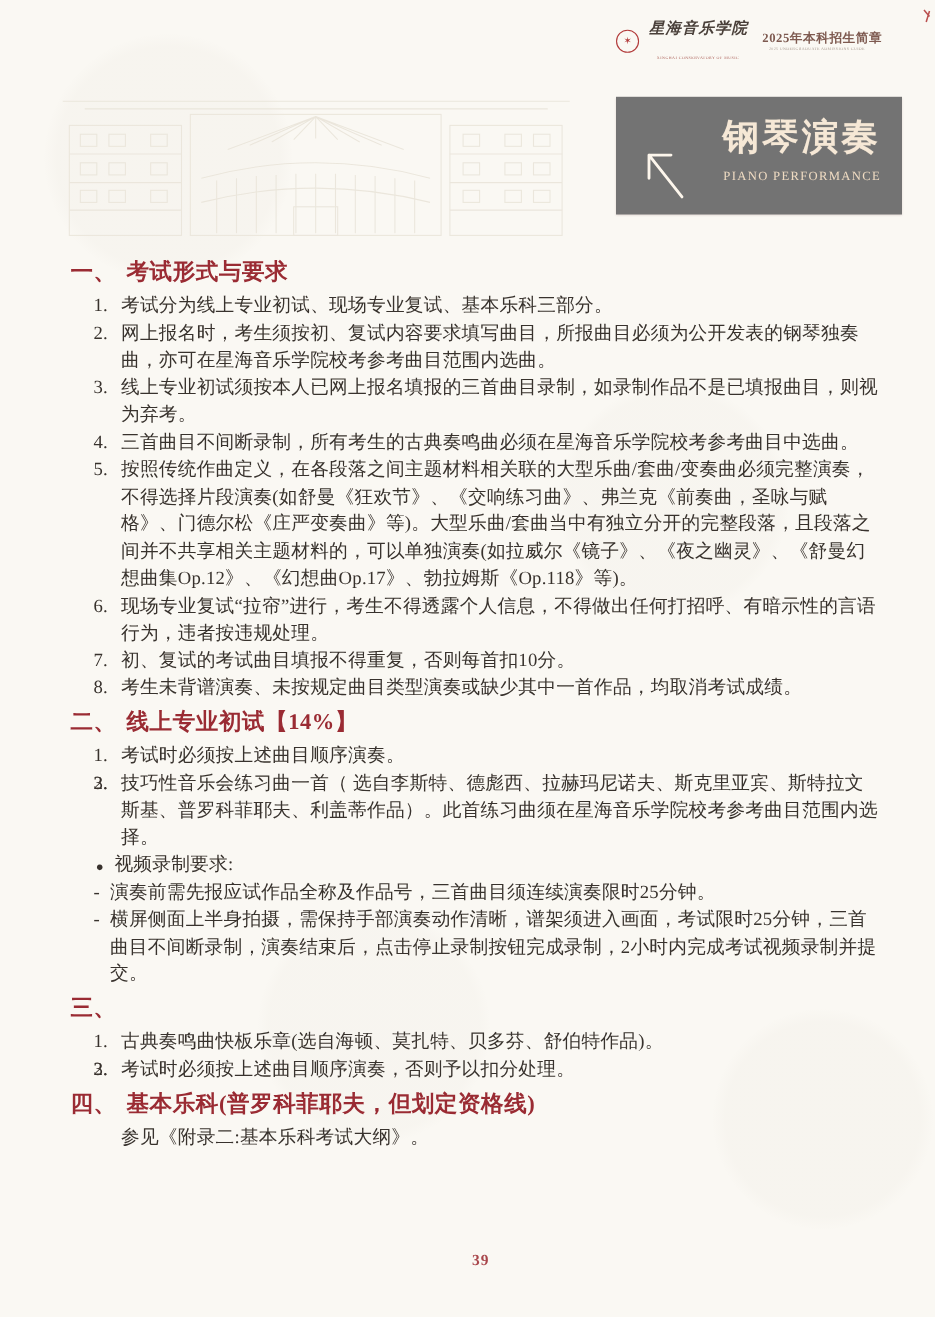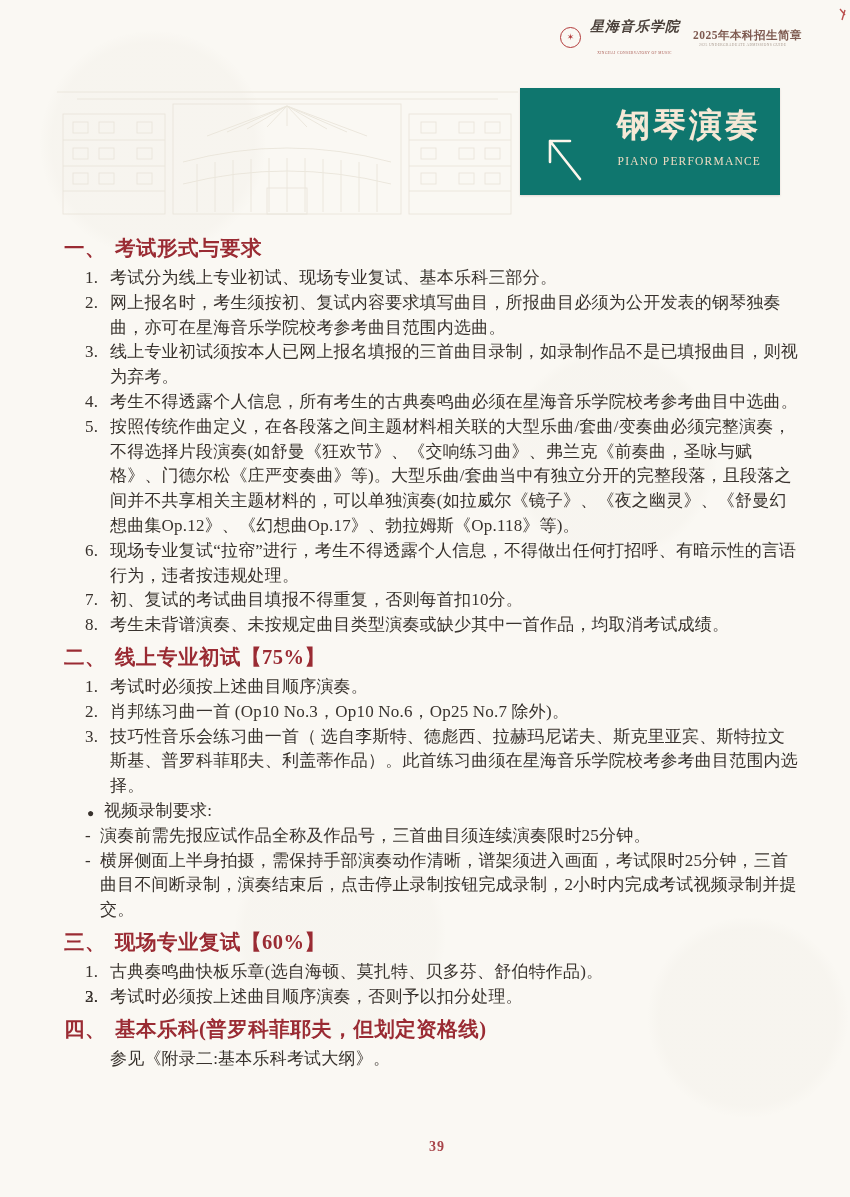--- a/index.html
+++ b/index.html
@@ -58,22 +58,22 @@
     position:absolute; left:55px; top:82px; width:465px; height:138px;
     opacity:0.85; pointer-events:none;
   }
   .watermark svg { width:100%; height:100%; }
   .watermark path, .watermark rect, .watermark line {
     stroke:#e9e4d9; fill:none; stroke-width:1;
   }
 
   
   .banner {
-    position:absolute; left:520px; top:88px; width:260px; height:107px;
-    background:#0f766e;
+    position:absolute; left:560px; top:88px; width:260px; height:107px;
+    background:#737373;
     box-shadow:0 1px 2px rgba(90,30,30,0.15);
   }
   .banner-title {
     position:absolute; top:15px; right:19px;
     font-size:33px; font-weight:bold; color:#f6e8d6;
     letter-spacing:3px; line-height:44px;
     text-shadow:0 0 1px rgba(255,240,220,0.4);
   }
   .banner-subtitle {
     position:absolute; top:67px; right:19px;
@@ -184,44 +184,43 @@
 <div class="content">
 
   <div class="section">
     <div class="sec-head">
       <span class="sec-num">一、</span>
       <span class="sec-title">考试形式与要求</span>
     </div>
     <div class="item"><span class="marker">1.</span><span>考试分为线上专业初试、现场专业复试、基本乐科三部分。</span></div>
     <div class="item"><span class="marker">2.</span><span>网上报名时，考生须按初、复试内容要求填写曲目，所报曲目必须为公开发表的钢琴独奏曲，亦可在星海音乐学院校考参考曲目范围内选曲。</span></div>
     <div class="item"><span class="marker">3.</span><span>线上专业初试须按本人已网上报名填报的三首曲目录制，如录制作品不是已填报曲目，则视为弃考。</span></div>
-    <div class="item"><span class="marker">4.</span><span>考生不得透露个人信息，所有考生的古典奏鸣曲必须在星海音乐学院校考参考曲目中选曲。</span></div>
+    <div class="item"><span class="marker">4.</span><span>三首曲目不间断录制，所有考生的古典奏鸣曲必须在星海音乐学院校考参考曲目中选曲。</span></div>
     <div class="item"><span class="marker">5.</span><span>按照传统作曲定义，在各段落之间主题材料相关联的大型乐曲/套曲/变奏曲必须完整演奏，不得选择片段演奏(如舒曼《狂欢节》、《交响练习曲》、弗兰克《前奏曲，圣咏与赋格》、门德尔松《庄严变奏曲》等)。大型乐曲/套曲当中有独立分开的完整段落，且段落之间并不共享相关主题材料的，可以单独演奏(如拉威尔《镜子》、《夜之幽灵》、《舒曼幻想曲集Op.12》、《幻想曲Op.17》、勃拉姆斯《Op.118》等)。</span></div>
     <div class="item"><span class="marker">6.</span><span>现场专业复试“拉帘”进行，考生不得透露个人信息，不得做出任何打招呼、有暗示性的言语行为，违者按违规处理。</span></div>
     <div class="item"><span class="marker">7.</span><span>初、复试的考试曲目填报不得重复，否则每首扣10分。</span></div>
     <div class="item"><span class="marker">8.</span><span>考生未背谱演奏、未按规定曲目类型演奏或缺少其中一首作品，均取消考试成绩。</span></div>
   </div>
 
   <div class="section">
     <div class="sec-head">
       <span class="sec-num">二、</span>
-      <span class="sec-title">线上专业初试【75%】</span>
+      <span class="sec-title">线上专业初试【14%】</span>
     </div>
     <div class="item"><span class="marker">1.</span><span>考试时必须按上述曲目顺序演奏。</span></div>
-    <div class="item"><span class="marker">2.</span><span>肖邦练习曲一首 (Op10 No.3，Op10 No.6，Op25 No.7 除外)。</span></div>
+    <div class="item"><span class="marker">2.</span></div>
     <div class="item"><span class="marker">3.</span><span>技巧性音乐会练习曲一首（ 选自李斯特、德彪西、拉赫玛尼诺夫、斯克里亚宾、斯特拉文斯基、普罗科菲耶夫、利盖蒂作品）。此首练习曲须在星海音乐学院校考参考曲目范围内选择。</span></div>
     <div class="item bullet-row"><span class="marker">●</span><span>视频录制要求:</span></div>
     <div class="item dash-row"><span class="marker">-</span><span>演奏前需先报应试作品全称及作品号，三首曲目须连续演奏限时25分钟。</span></div>
     <div class="item dash-row"><span class="marker">-</span><span>横屏侧面上半身拍摄，需保持手部演奏动作清晰，谱架须进入画面，考试限时25分钟，三首曲目不间断录制，演奏结束后，点击停止录制按钮完成录制，2小时内完成考试视频录制并提交。</span></div>
   </div>
 
   <div class="section">
     <div class="sec-head">
       <span class="sec-num">三、</span>
-      <span class="sec-title">现场专业复试【60%】</span>
     </div>
     <div class="item"><span class="marker">1.</span><span>古典奏鸣曲快板乐章(选自海顿、莫扎特、贝多芬、舒伯特作品)。</span></div>
     <div class="item"><span class="marker">2.</span></div>
     <div class="item"><span class="marker">3.</span><span>考试时必须按上述曲目顺序演奏，否则予以扣分处理。</span></div>
   </div>
 
   <div class="section">
     <div class="sec-head">
       <span class="sec-num">四、</span>
       <span class="sec-title">基本乐科(普罗科菲耶夫，但划定资格线)</span>

